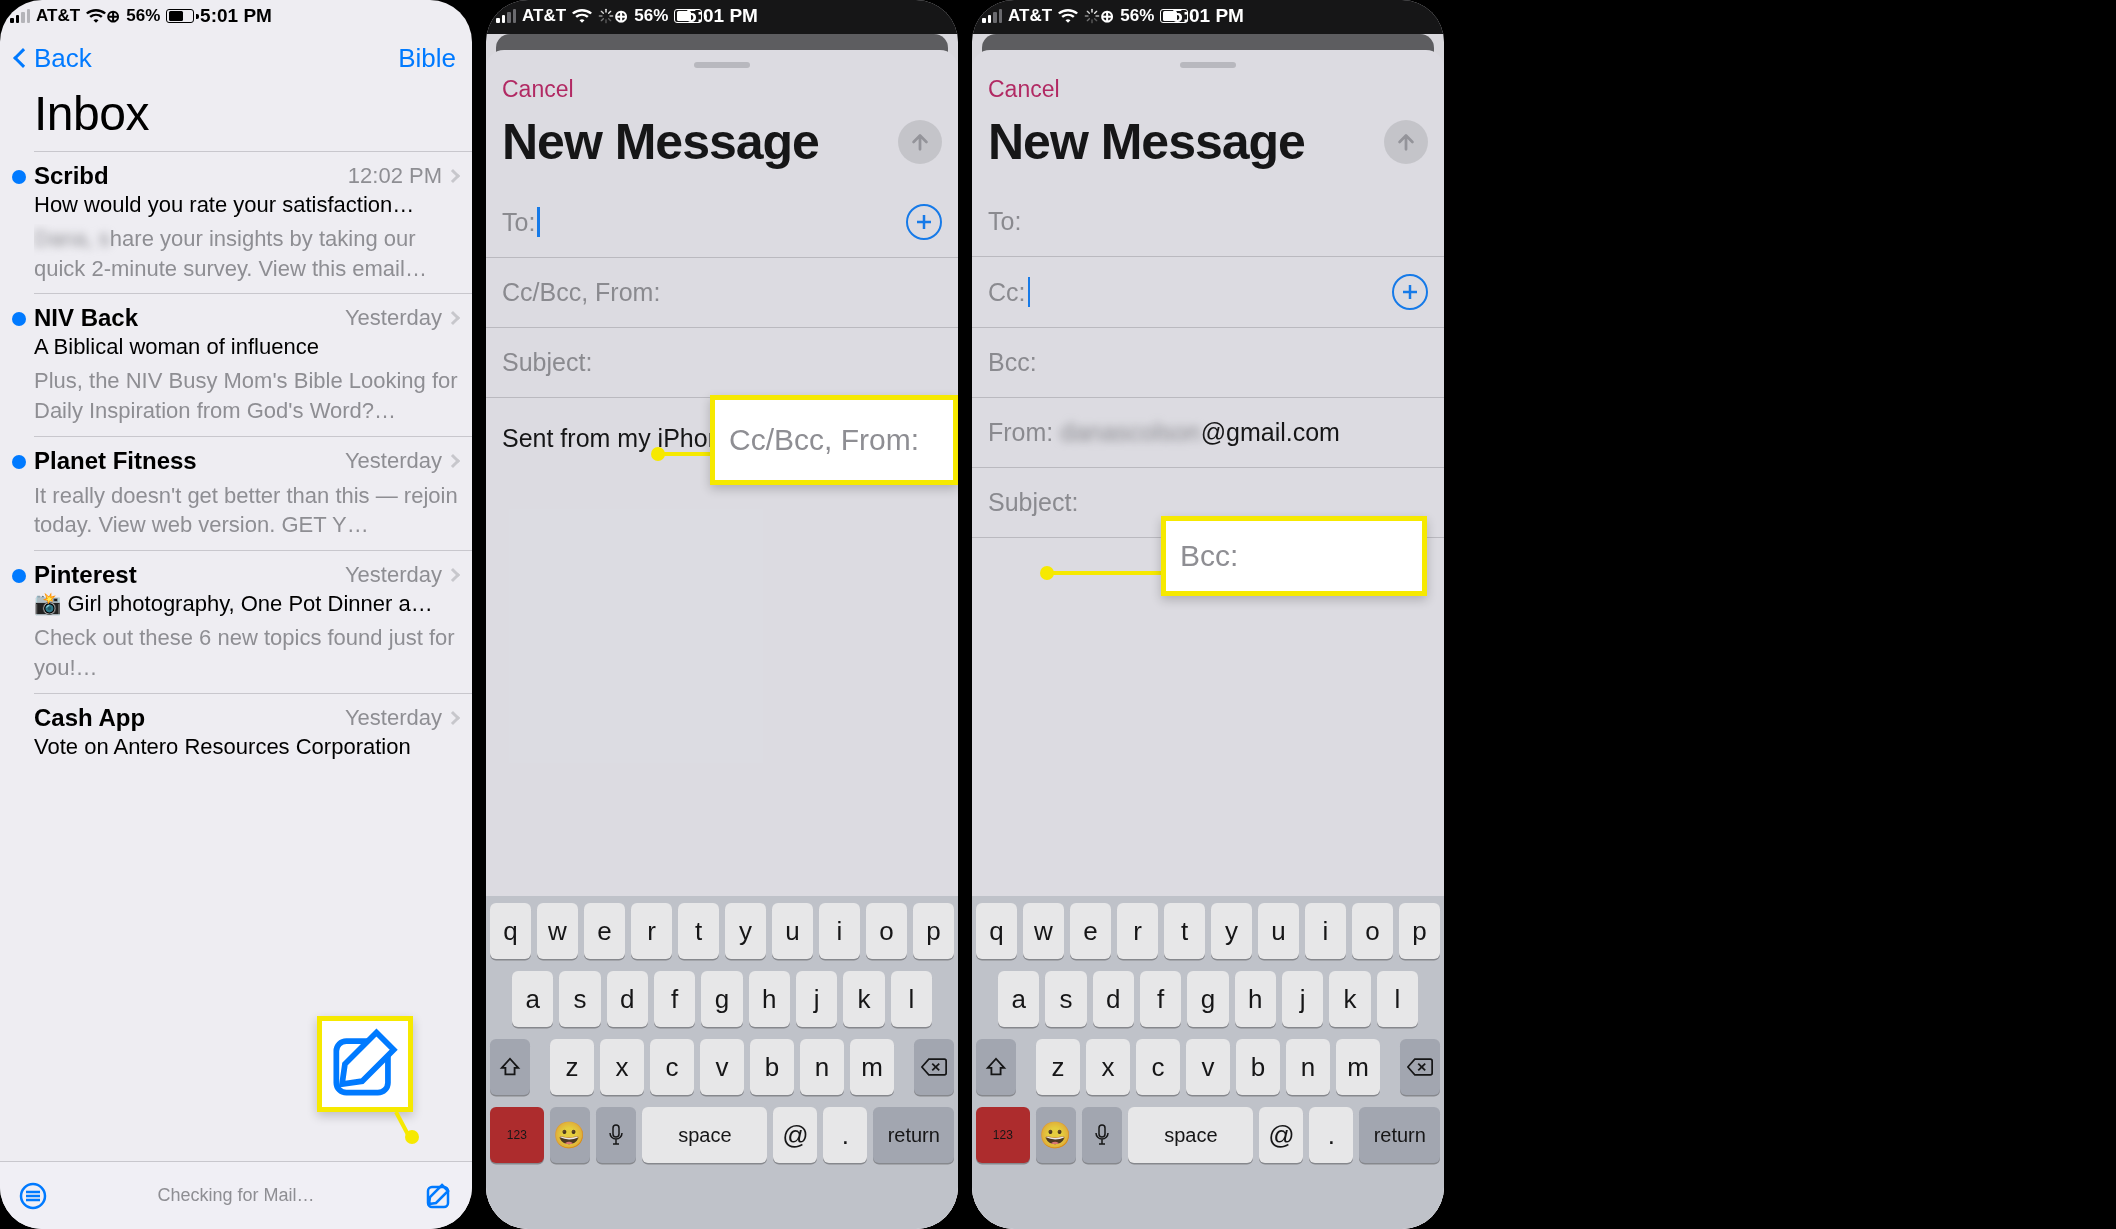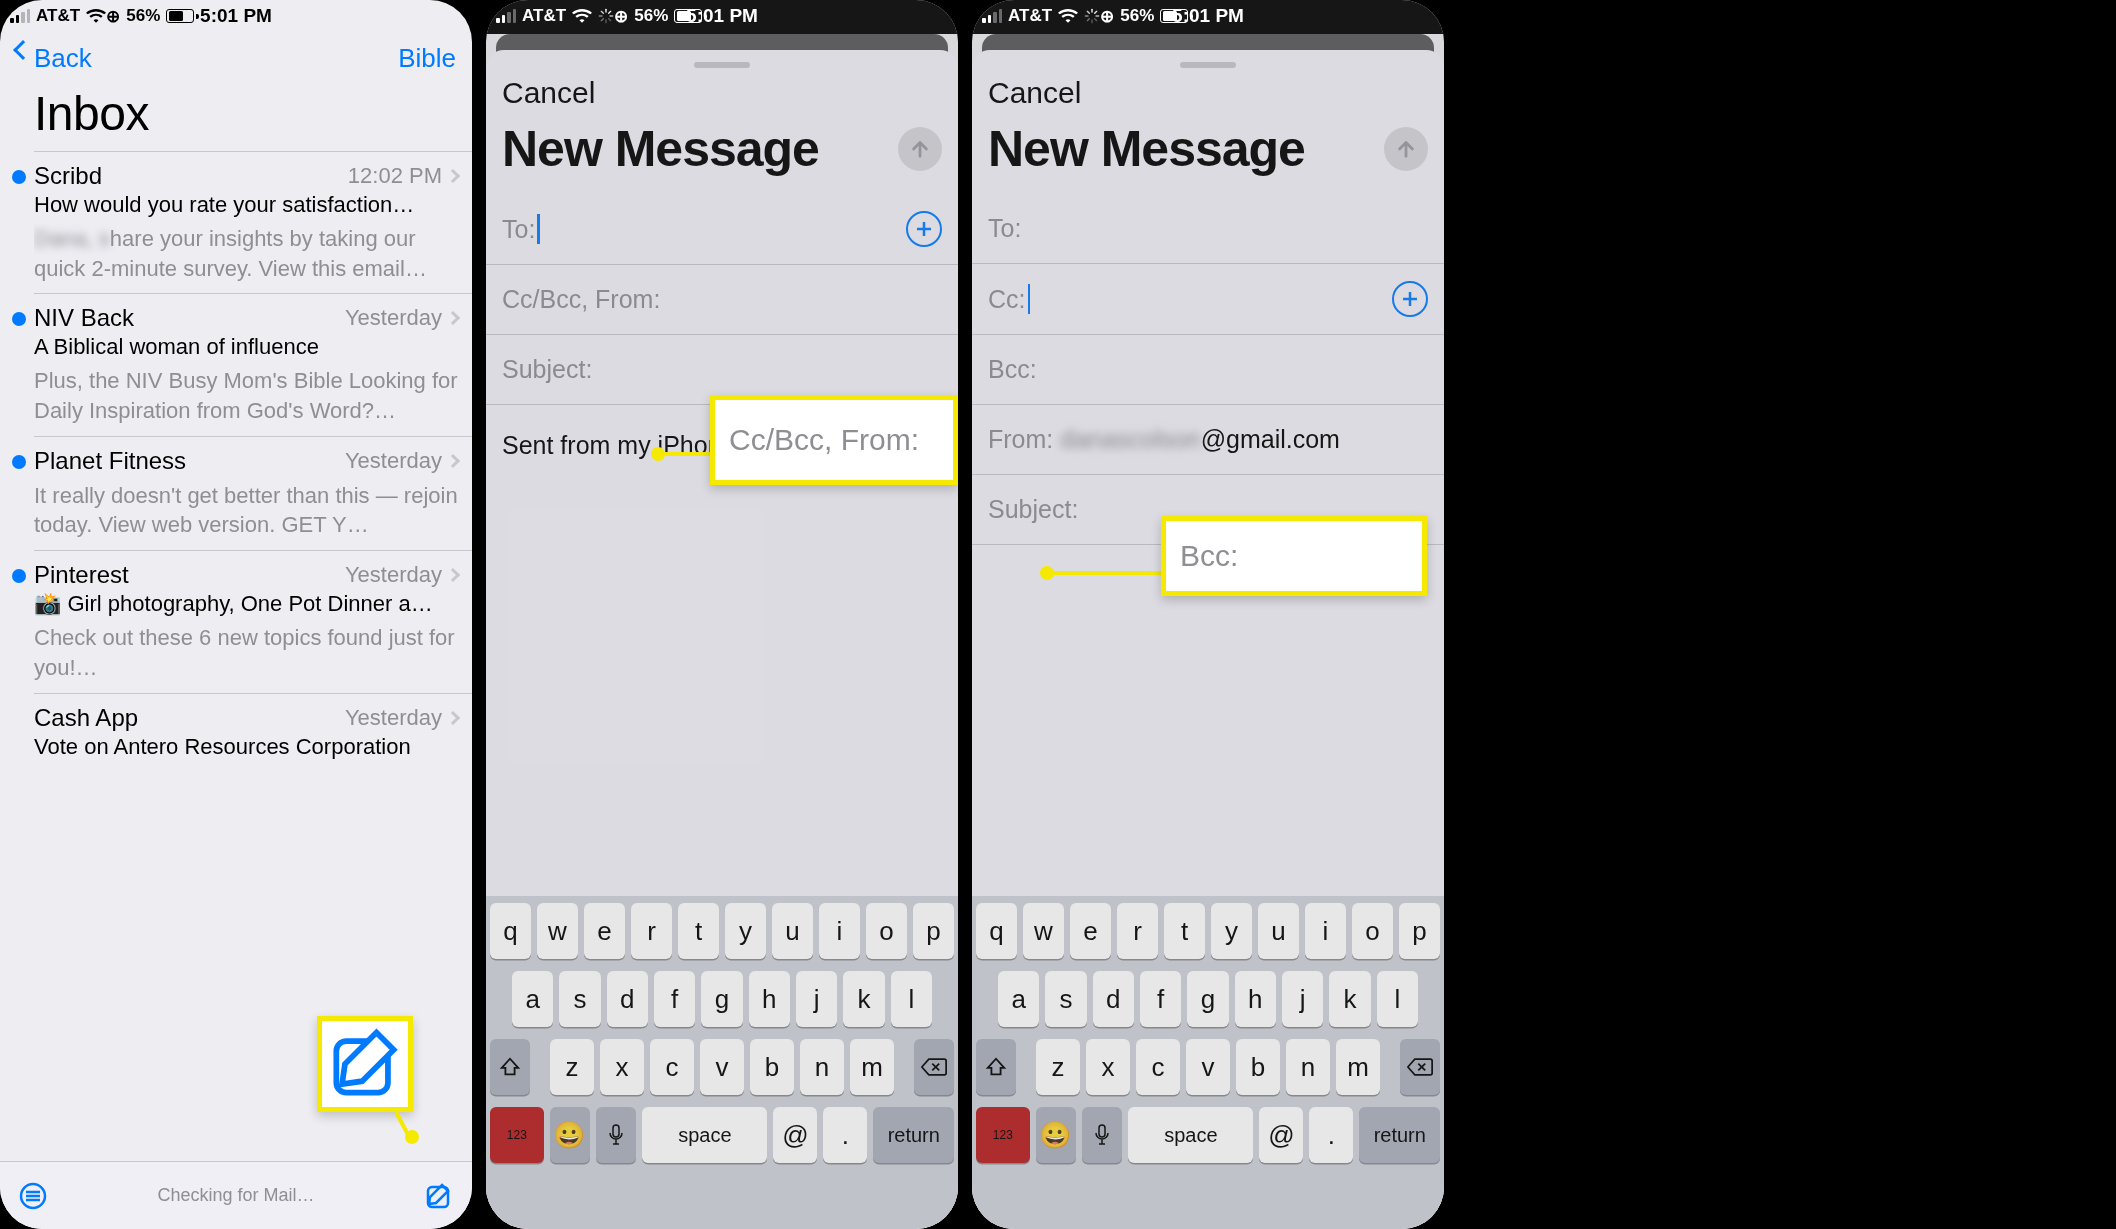--- a/index.html
+++ b/index.html
@@ -20,51 +20,51 @@
 .sig.dim i:nth-child(3),.sig.dim i:nth-child(4){background:#b4b4b9}
 .wifi{width:20px;height:14px}
 .spin{width:16px;height:16px}
 .batt{display:flex;align-items:center;gap:2px}
 .batt-body{width:28px;height:14px;border:1.5px solid #000;border-radius:3px;position:relative}
 .batt-fill{position:absolute;left:1.3px;top:1.3px;bottom:1.3px;width:56%;background:#000;border-radius:1.5px}
 .batt-tip{width:2.5px;height:5px;background:#000;border-radius:0 2px 2px 0}
 
 
 .nav{display:flex;align-items:center;justify-content:space-between;padding:10px 16px 0;height:50px}
-.back{display:flex;color:#007aff;font-size:26px;gap:2px}
+.back{display:flex;align-items:center;color:#007aff;font-size:26px;gap:2px}
 .chevL{display:inline-block;width:14px;height:14px;border-left:3.5px solid #007aff;border-bottom:3.5px solid #007aff;transform:rotate(45deg);margin-right:2px}
 .edit{color:#007aff;font-size:26px}
 .h1{font-size:48px;font-weight:400;letter-spacing:-.5px;color:#000;padding:8px 34px 10px}
 .sep{height:1px;background:#c8c7cd;margin:0 0 0 34px}
 
 .msg{padding:10px 14px 10px 34px;position:relative}
 .dot{width:14px;height:14px;border-radius:50%;background:#007aff;position:absolute;left:12px;top:18px}
 .row1{display:flex;align-items:center;justify-content:space-between}
-.sender{font-size:24px;font-weight:400;color:#000}
+.sender{font-size:24px;font-weight:700;color:#000}
 .when{font-size:22px;color:#8e8e93;display:flex;align-items:center;gap:6px}
 .chevR{display:inline-block;width:10px;height:10px;border-right:3px solid #c7c7cc;border-top:3px solid #c7c7cc;transform:rotate(45deg)}
 .subj{font-size:22px;color:#000;margin-top:2px;white-space:nowrap;overflow:hidden;text-overflow:ellipsis}
 .prev{font-size:22px;color:#8e8e93;line-height:1.35;margin-top:6px;display:-webkit-box;-webkit-line-clamp:2;-webkit-box-orient:vertical;overflow:hidden}
 .blurspan{filter:blur(4px);color:#8e8e93}
 
 
 .bbar{position:absolute;bottom:0;left:0;right:0;height:68px;border-top:1px solid #c8c7cd;background:#f0eff5;display:flex;align-items:center;justify-content:space-between;padding:0 18px}
 .bbar-mid{font-size:18px;color:#8e8e93}
 .iconbtn{display:inline-flex;align-items:center;justify-content:center}
 
 
 .hl{position:absolute;border:5px solid #f6e900;background:#fff;box-shadow:0 4px 10px rgba(0,0,0,.2);z-index:5;display:flex;align-items:center;padding:0 14px;font-size:30px;color:#8e8e93}
 .hd{position:absolute;width:14px;height:14px;border-radius:50%;background:#f6e900;z-index:6}
 .hline{position:absolute;height:4px;background:#f6e900;z-index:5}
 
 
 .modal-back{position:absolute;top:34px;left:10px;right:10px;height:22px;background:#575759;border-radius:14px 14px 0 0}
 .modal{position:absolute;top:50px;left:0;right:0;bottom:0;background:#f2f1f7;border-radius:18px 18px 0 0;overflow:hidden}
 .grab{width:56px;height:6px;background:#c6c6cc;border-radius:3px;margin:12px auto 2px}
-.cancel{padding:6px 16px 4px;color:#000000;font-size:30px}
+.cancel{padding:6px 16px 4px;color:#be185d;font-size:23px}
 .nm{font-size:50px;font-weight:800;letter-spacing:-1px;color:#000;padding:6px 16px 16px;display:flex;align-items:center;justify-content:space-between}
 .sendcir{width:44px;height:44px;border-radius:50%;background:#d5d5da;display:flex;align-items:center;justify-content:center}
 .fieldrow{display:flex;align-items:center;padding:20px 16px;border-bottom:1px solid #c8c7cd;font-size:25px;color:#8e8e93;position:relative}
 .fval{color:#000}
 .cursor{display:inline-block;width:2.5px;height:30px;background:#007aff;vertical-align:middle;margin-left:2px}
 .addcirc{width:36px;height:36px;border-radius:50%;border:2.5px solid #007aff;display:flex;align-items:center;justify-content:center;color:#007aff;position:absolute;right:16px;top:50%;transform:translateY(-50%)}
 .body-area{padding:26px 16px;font-size:25px;color:#000}
 
 
 .kb{position:absolute;bottom:0;left:0;right:0;height:333px;background:#cfd2d9;padding:7px 4px 4px}

